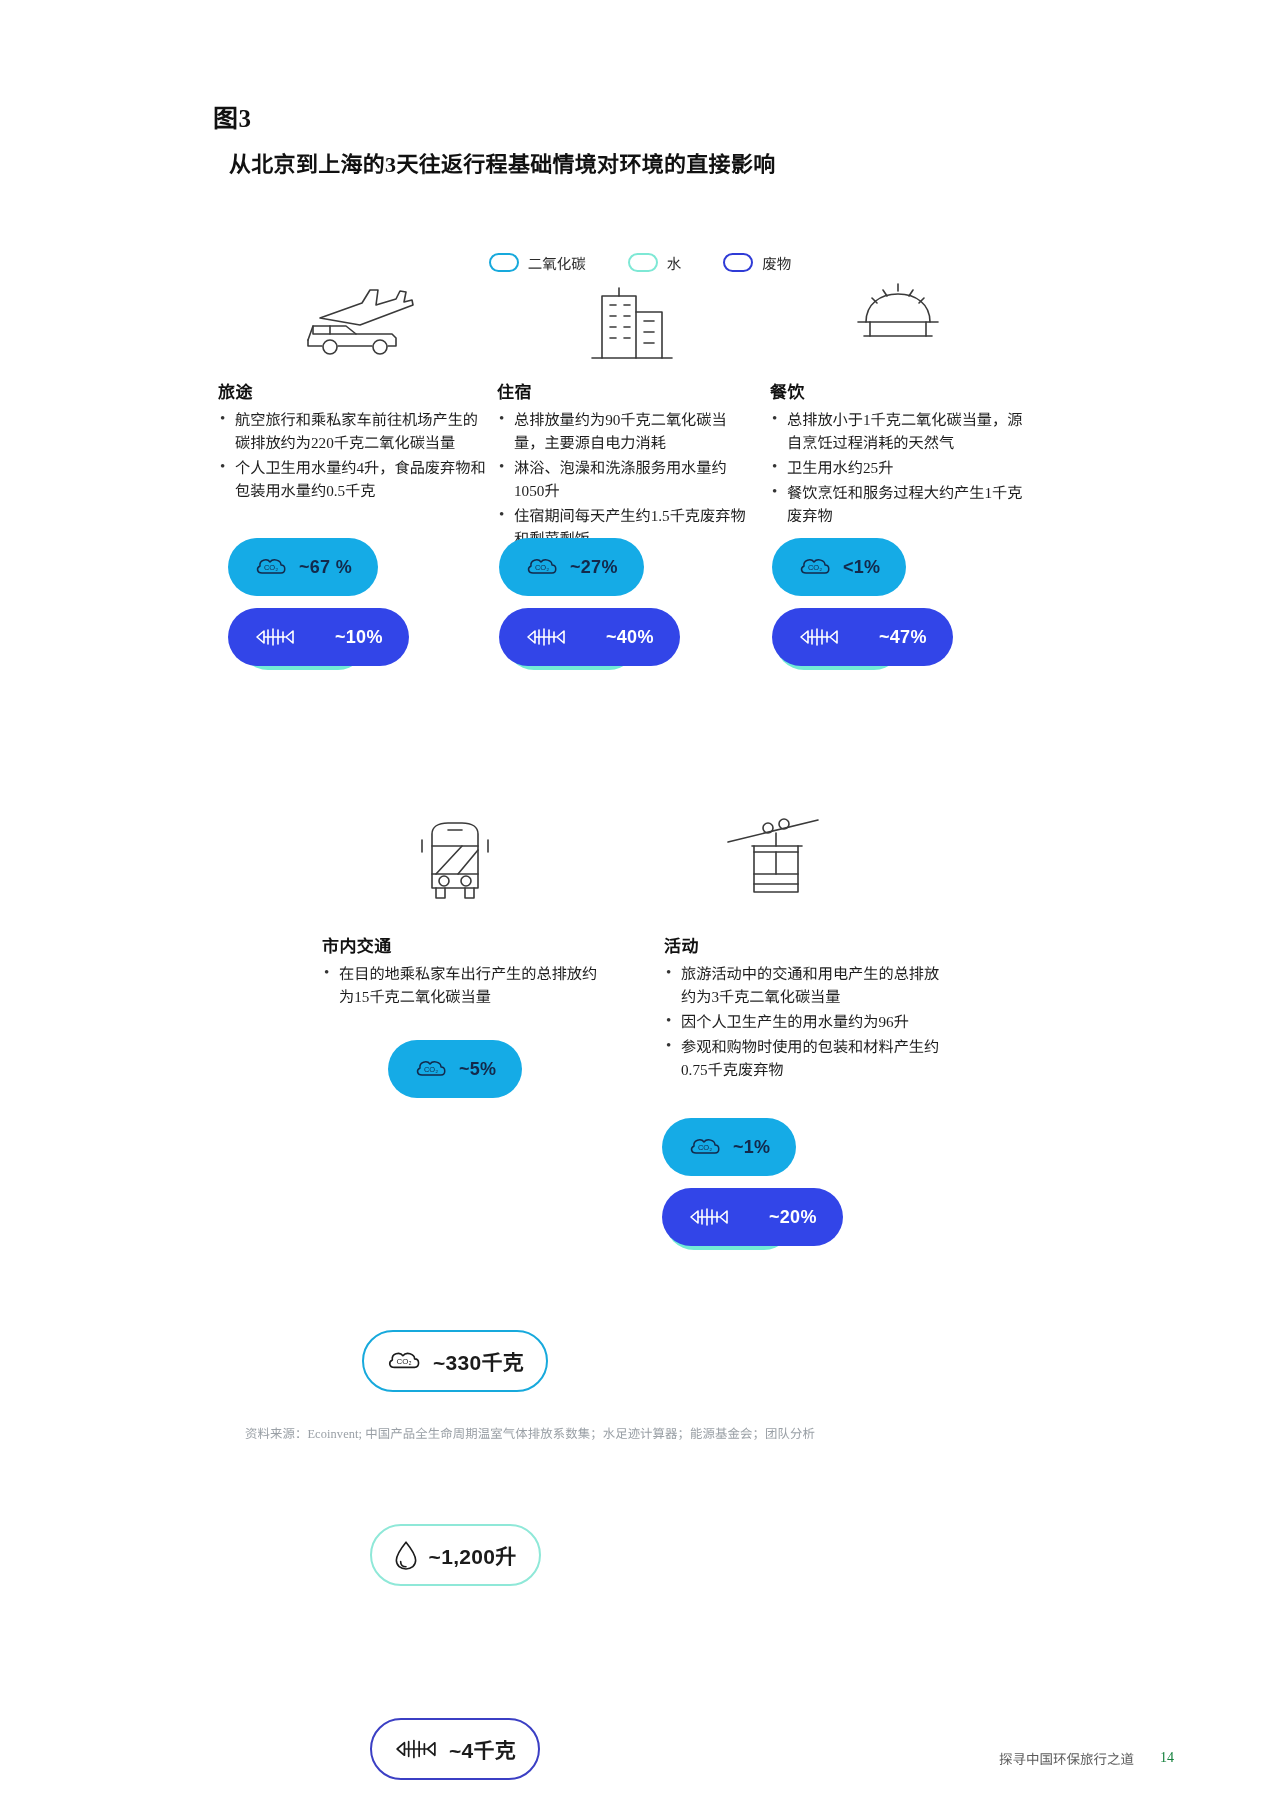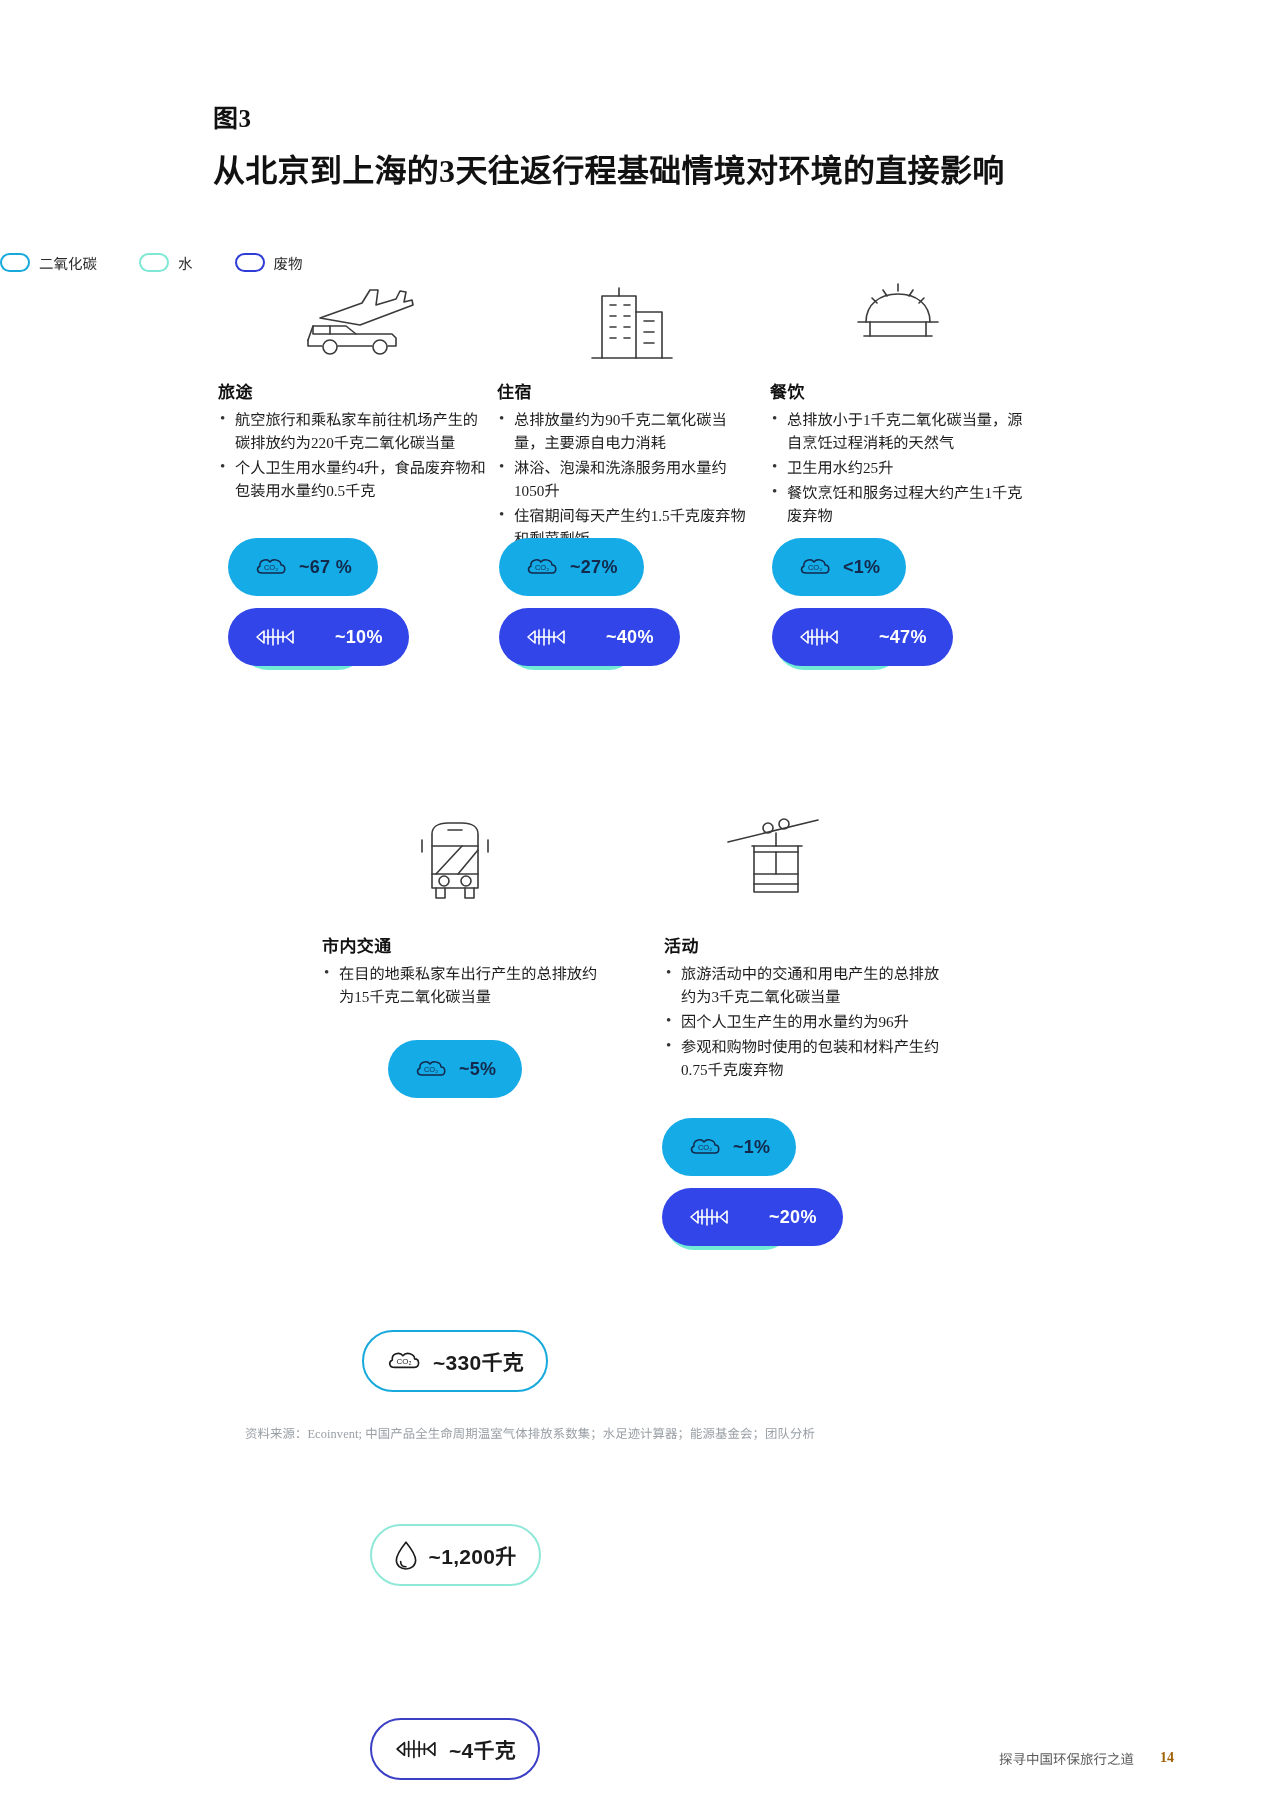--- a/index.html
+++ b/index.html
@@ -17,28 +17,28 @@
   }
 
   
   .fig-head{ position:absolute; left:213px; top:104px; width:900px; }
   .fig-num{
     font-size:25px; font-weight:bold; letter-spacing:.5px;
     color:#111; line-height:1.2;
   }
   .fig-title{
     margin-top:17px;
-    font-size:32px; font-weight:bold; color:#111;
-    line-height:1.3; letter-spacing:.3px;
+    font-size:22px; font-weight:bold; color:#111;
+    line-height:1.3; letter-spacing:.3px;margin-left:16px;
   }
 
   
   .legend{
     position:absolute; left:0; top:252px; width:1280px;
-    display:flex; justify-content:flex-start; align-items:center; gap:42px;
+    display:flex; justify-content:center; align-items:center; gap:42px;
   }
   .legend-item{ display:flex; align-items:center; gap:9px; }
   .legend-chip{
     width:30px; height:19px; border-radius:10px; background:#fff;
     box-sizing:border-box;
   }
   .chip-co2{ border:2.5px solid #17A9DC; }
   .chip-water{ border:2.5px solid #7EE8D5; }
   .chip-waste{ border:2.5px solid #2F3BD6; }
   .legend-label{
@@ -99,21 +99,21 @@
   
   .source{
     position:absolute; left:245px; top:1424px; width:900px;
     font-size:12.4px; color:#9aa0a6; letter-spacing:.1px;
   }
   .footer{
     position:absolute; right:106px; top:1748px;
     font-size:13.5px; color:#5c5c5c;
     display:flex; align-items:center; gap:26px;
   }
-  .footer .pageno{ font-weight:bold; color:#a16207; font-size:14px; }
+  .footer .pageno{ font-weight:normal; color:#15803d; font-size:14px; }
 </style>
 </head>
 <body>
 
 <div class="page">
 
   <div class="fig-head">
     <div class="fig-num">图3</div>
     <div class="fig-title">从北京到上海的3天往返行程基础情境对环境的直接影响</div>
   </div>

